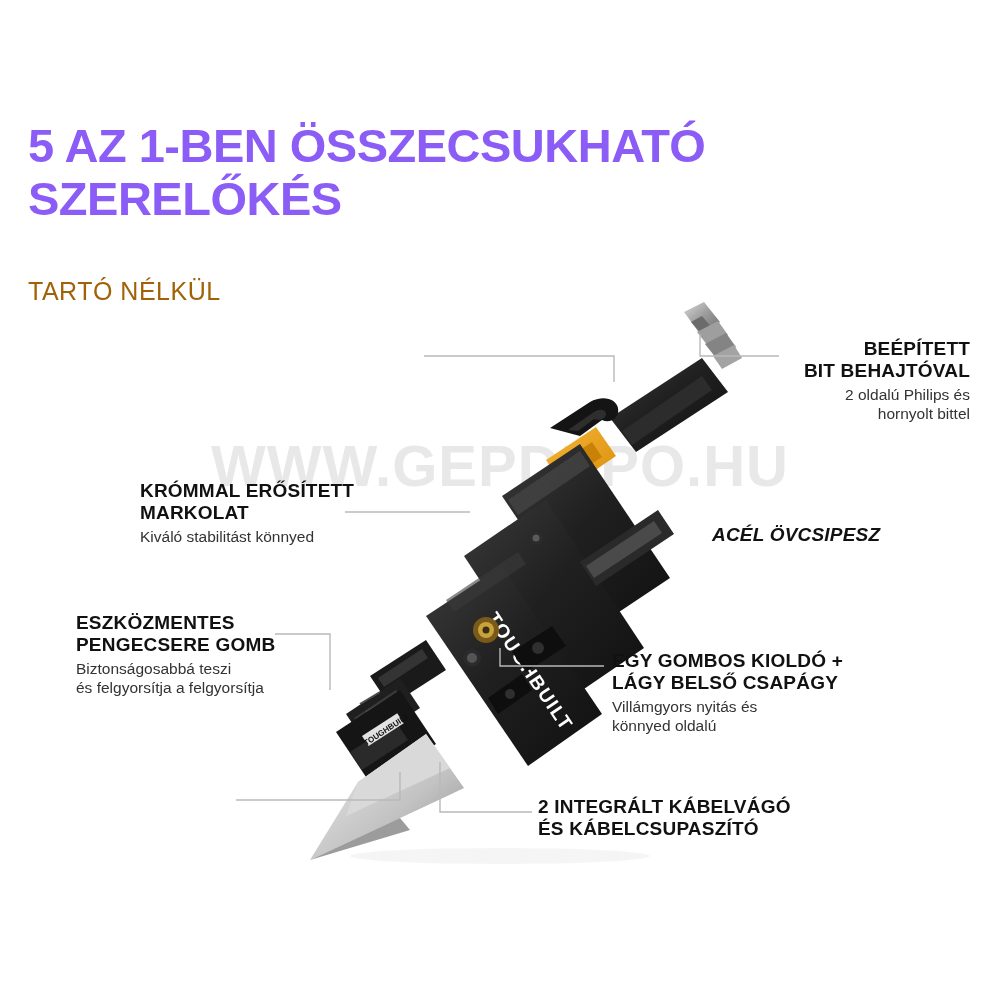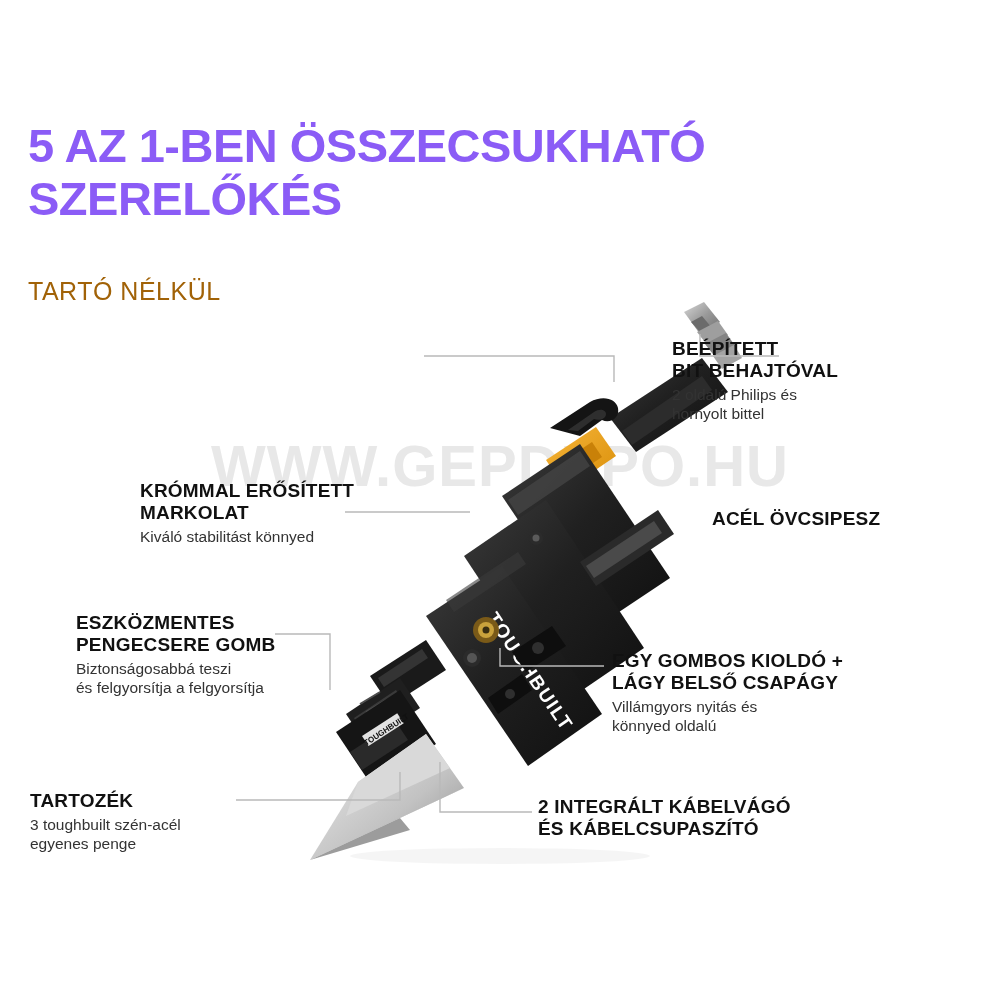--- a/index.html
+++ b/index.html
@@ -85,20 +85,21 @@
     margin-top: 3px;
     font-family: "Liberation Sans", sans-serif;
     font-weight: normal;
     font-size: 15.5px;
     line-height: 1.25;
     color: #333333;
     white-space: pre-line;
   }
   .callout.right .c-title,
   .callout.right .c-body {
+    text-align: right;
   }
 
   
   .leader {
     position: absolute;
     z-index: 4;
   }
   .leader line, .leader polyline {
     stroke: #b9b9b9;
     stroke-width: 1.4;
@@ -266,42 +267,37 @@
     <div class="c-body">2 oldalú Philips és
 hornyolt bittel</div>
   </div>
 
   <div class="callout" style="left:140px; top:480px; width:250px;">
     <div class="c-title">KRÓMMAL ERŐSÍTETT
 MARKOLAT</div>
     <div class="c-body">Kiváló stabilitást könnyed</div>
   </div>
 
-  <div class="callout" style="left:712px; top:508px; width:260px;">
+  <div class="callout" style="left:712px; top:524px; width:260px;font-style:italic;">
     <div class="c-title">ACÉL ÖVCSIPESZ</div>
   </div>
 
   <div class="callout" style="left:76px; top:612px; width:240px;">
     <div class="c-title">ESZKÖZMENTES
 PENGECSERE GOMB</div>
     <div class="c-body">Biztonságosabbá teszi
 és felgyorsítja a felgyorsítja</div>
   </div>
 
   <div class="callout" style="left:612px; top:650px; width:320px;">
     <div class="c-title">EGY GOMBOS KIOLDÓ +
 LÁGY BELSŐ CSAPÁGY</div>
     <div class="c-body">Villámgyors nyitás és
 könnyed oldalú</div>
   </div>
 
-  <div class="callout" style="left:30px; top:790px; width:230px;">
-    <div class="c-title">TARTOZÉK</div>
-    <div class="c-body">3 toughbuilt szén-acél
-egyenes penge</div>
-  </div>
 
   <div class="callout" style="left:538px; top:796px; width:330px;">
     <div class="c-title">2 INTEGRÁLT KÁBELVÁGÓ
 ÉS KÁBELCSUPASZÍTÓ</div>
   </div>
 
 </div>
 
 </body></html>

